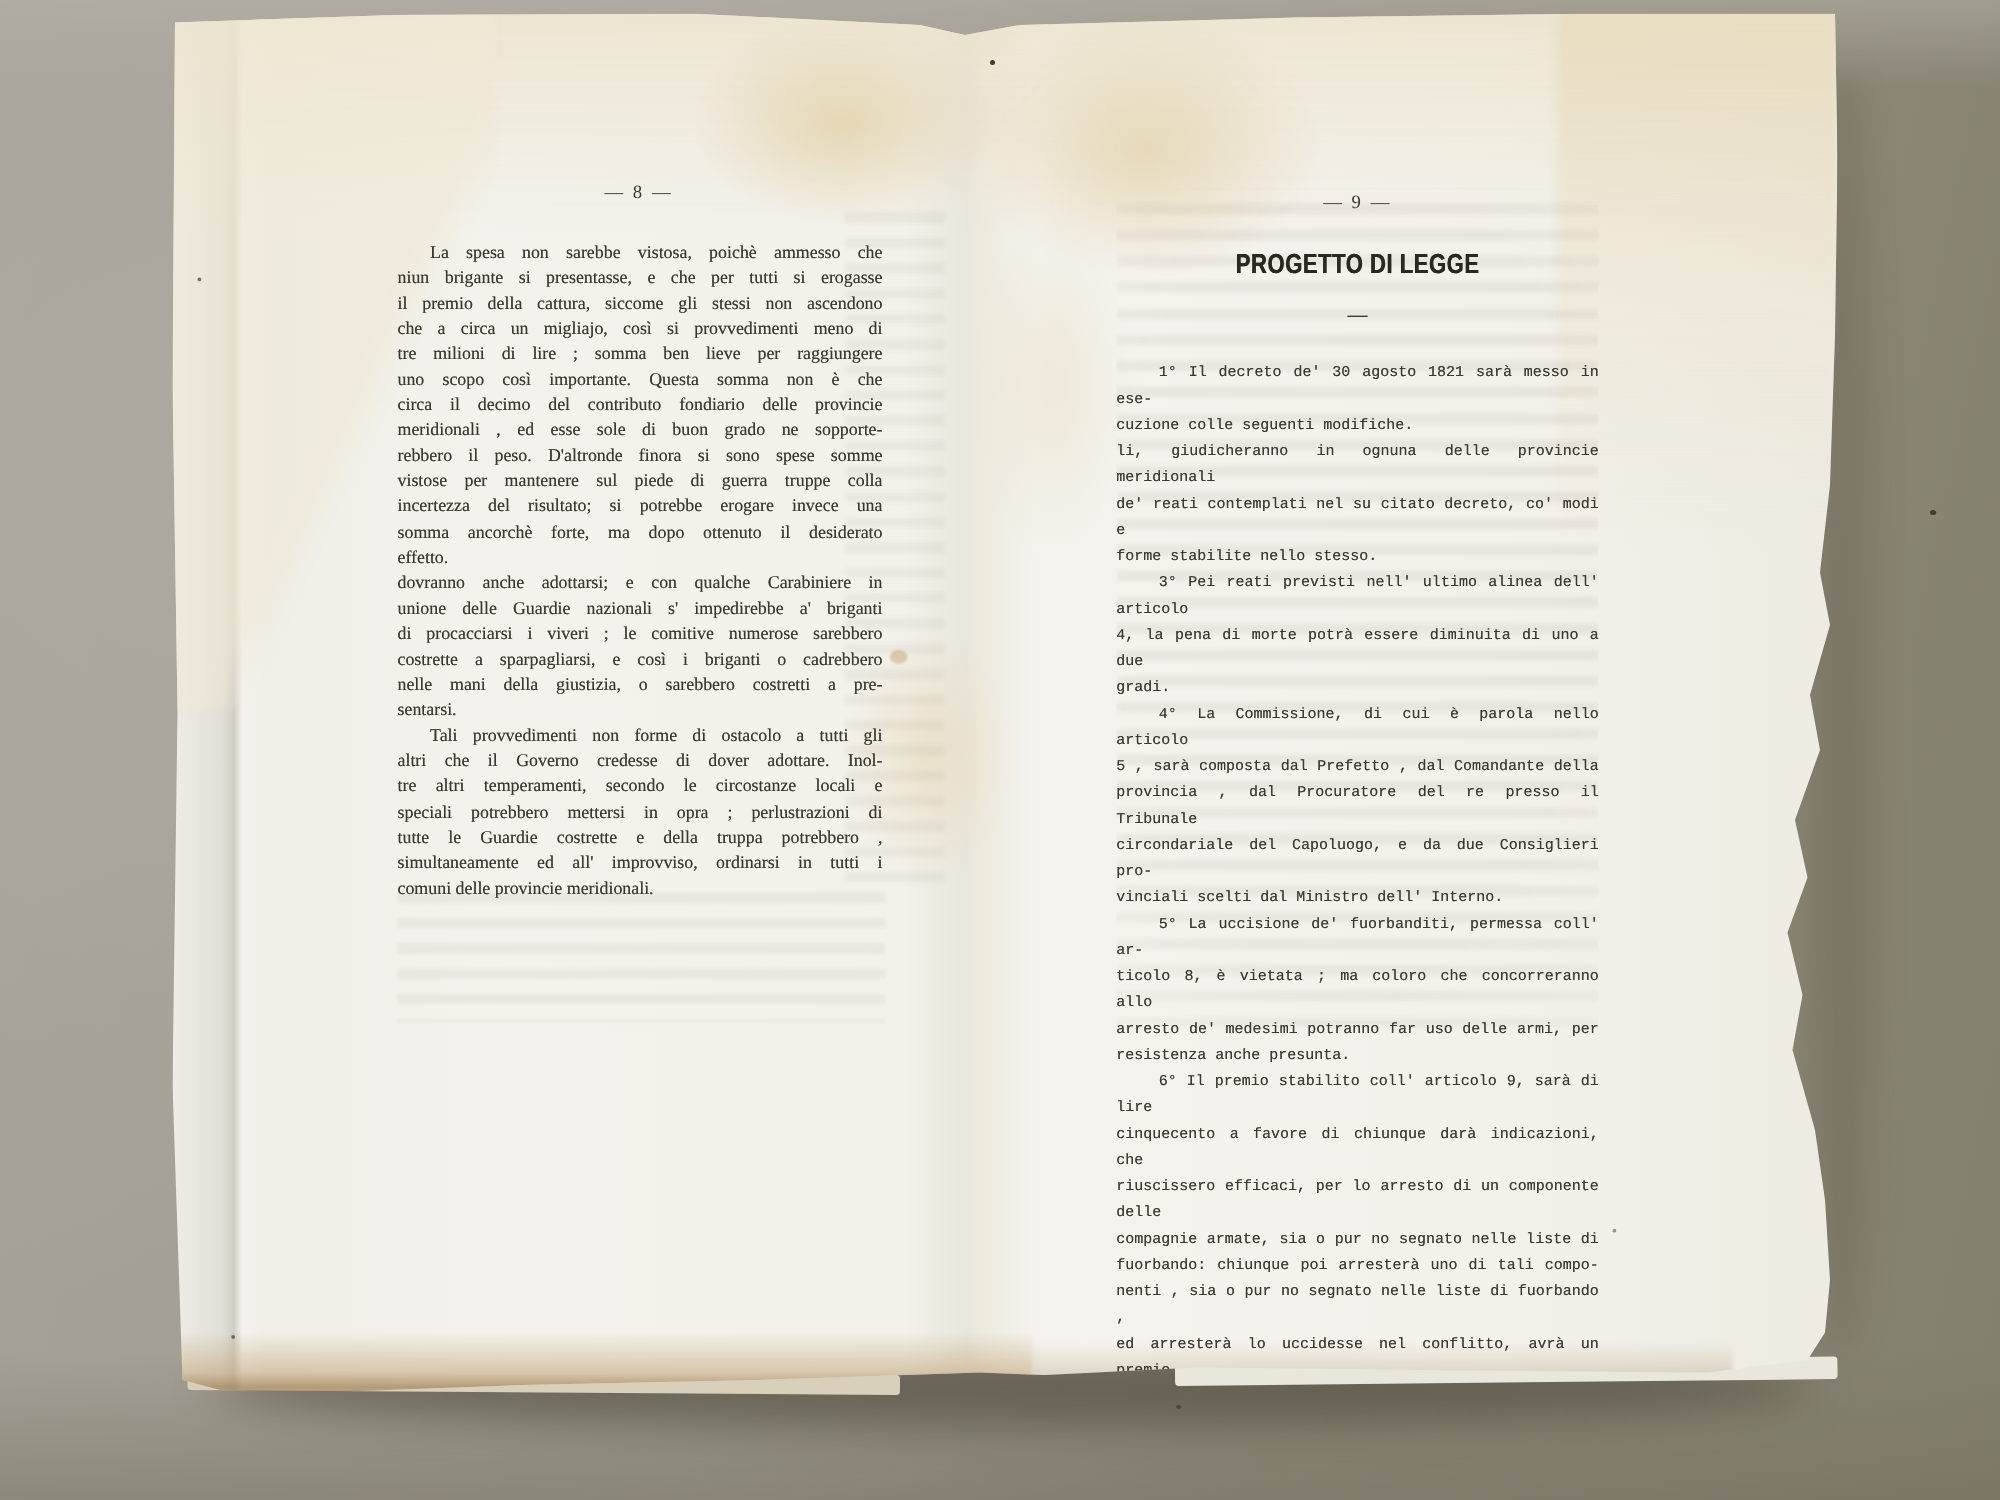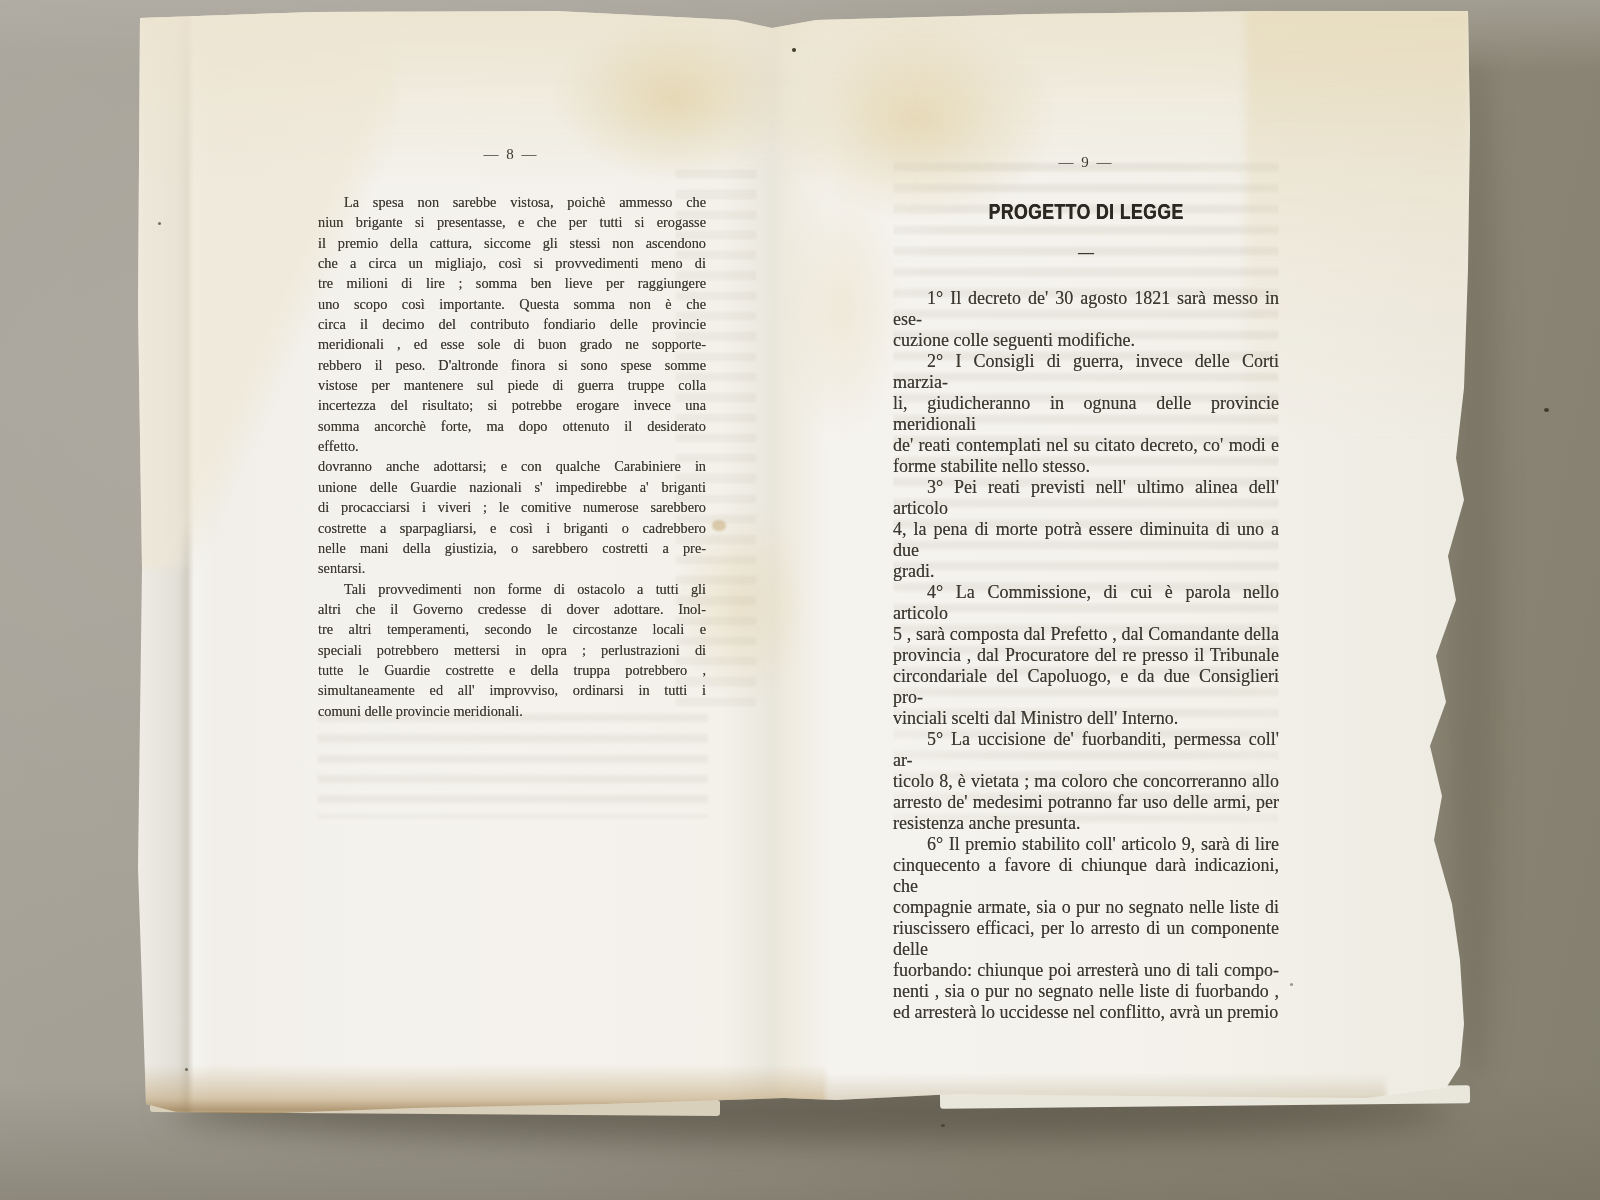--- a/index.html
+++ b/index.html
@@ -77,21 +77,21 @@
   .pagenum.pn-left{left:182px;top:138px;}
   .pagenum.pn-right{left:757px;top:146px;}
   .law-title{position:absolute;left:757px;top:192px;width:386px;margin:0;text-align:center;
     font-family:"Liberation Sans", sans-serif;font-weight:800;font-size:21px;letter-spacing:.5px;
     color:#2b2822;transform:scaleX(.84) scaleY(1.05);text-shadow:.4px 0 0 #2b2822;}
   .law-divider{position:absolute;left:757px;top:236px;width:386px;text-align:center;
     font-size:16px;font-weight:bold;color:var(--ink,#3b382f);}
   .textblock{position:absolute;color:var(--ink,#3b382f);
     text-shadow:0 0 .5px rgba(59,56,47,.65);}
   .tb-left{left:182px;top:184px;width:388px;font-size:14.3px;line-height:20.35px;}
-  .tb-right{left:757px;top:280px;width:386px;font-size:18px;line-height:21px;}
+  .tb-right{left:757px;top:280px;width:386px;font-size:12px;line-height:21px;font-family:Liberation Mono, monospace;}
   .tline{text-align:justify;text-align-last:justify;-moz-text-align-last:justify;white-space:normal;}
   .tline.lastline{text-align-last:left;-moz-text-align-last:left;}
   .tb-left .tline.first{text-indent:26px;}
   .tb-right .tline.first{text-indent:34px;}
   
   .speck{position:absolute;border-radius:50%;background:#423c2f;}
 </style>
 </head>
 <body>
 
@@ -167,21 +167,20 @@
     <div class="page-right">
       <div class="pagenum pn-right">— 9 —</div>
       <h1 class="law-title">PROGETTO DI LEGGE</h1>
       <div class="law-divider">—</div>
       <div class="textblock tb-right">
         <div class="para">
             <div class="tline first">1° Il decreto de' 30 agosto 1821 sarà messo in ese-</div>
             <div class="tline lastline">cuzione colle seguenti modifiche.</div>
           </div>
         <div class="para">
-            <div class="tline first">2° I Consigli di guerra, invece delle Corti marzia-</div>
             <div class="tline">li, giudicheranno in ognuna delle provincie meridionali</div>
             <div class="tline">de' reati contemplati nel su citato decreto, co' modi e</div>
             <div class="tline lastline">forme stabilite nello stesso.</div>
           </div>
         <div class="para">
             <div class="tline first">3° Pei reati previsti nell' ultimo alinea dell' articolo</div>
             <div class="tline">4, la pena di morte potrà essere diminuita di uno a due</div>
             <div class="tline lastline">gradi.</div>
           </div>
         <div class="para">
@@ -193,22 +192,22 @@
           </div>
         <div class="para">
             <div class="tline first">5° La uccisione de' fuorbanditi, permessa coll' ar-</div>
             <div class="tline">ticolo 8, è vietata ; ma coloro che concorreranno allo</div>
             <div class="tline">arresto de' medesimi potranno far uso delle armi, per</div>
             <div class="tline lastline">resistenza anche presunta.</div>
           </div>
         <div class="para">
             <div class="tline first">6° Il premio stabilito coll' articolo 9, sarà di lire</div>
             <div class="tline">cinquecento a favore di chiunque darà indicazioni, che</div>
+            <div class="tline">riuscissero efficaci, per lo arresto di un componente delle</div>
             <div class="tline">compagnie armate, sia o pur no segnato nelle liste di</div>
-            <div class="tline">riuscissero efficaci, per lo arresto di un componente delle</div>
             <div class="tline">fuorbando: chiunque poi arresterà uno di tali compo-</div>
             <div class="tline">nenti , sia o pur no segnato nelle liste di fuorbando ,</div>
             <div class="tline lastline">ed arresterà lo uccidesse nel conflitto, avrà un premio</div>
           </div>
       </div>
     </div>
 
   </div>
 
   <div class="speck" style="left:1544px;top:408px;width:5px;height:4px;"></div>

